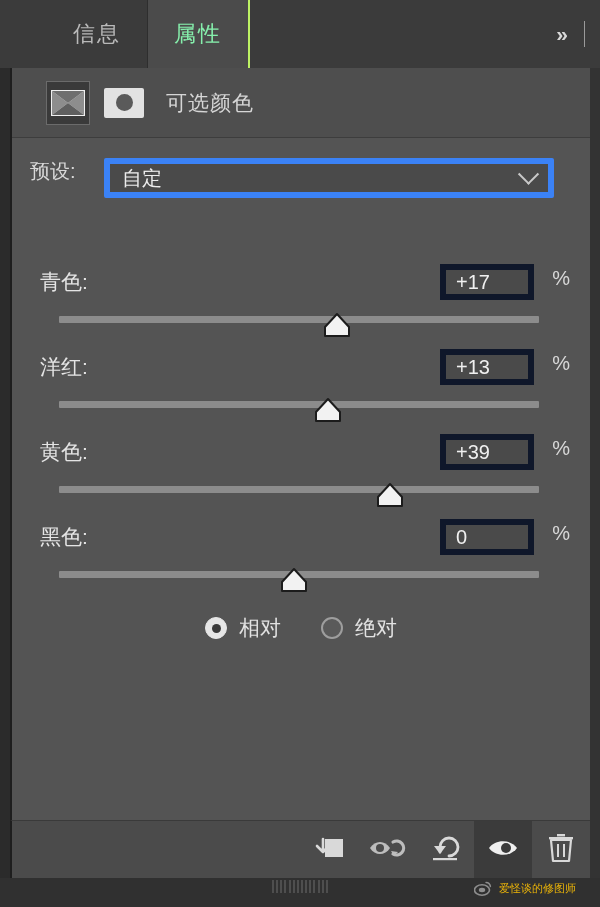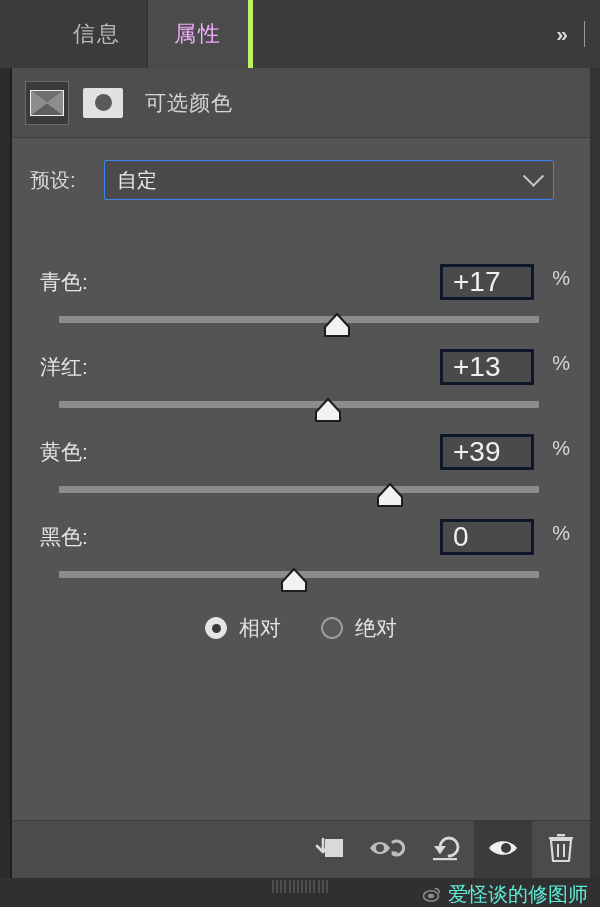--- a/index.html
+++ b/index.html
@@ -41,22 +41,22 @@
     letter-spacing: 2px;
     box-sizing: border-box;
   }
   .tab.inactive {
     background: #3b3b3b;
     color: #b9b9b9;
     border-right: 1px solid #2e2e2e;
   }
   .tab.active {
     background: #4b4b4b;
-    color: #f0abfc;
-    border-right: 5px solid #bef264;
+    color: #86efac;
+    border-right: 2px solid #bef264;
   }
   .tabfill {
     flex: 1;
     background: #3b3b3b;
   }
   .tabtools {
     display: flex;
     align-items: center;
     gap: 14px;
     padding-right: 18px;
@@ -98,21 +98,21 @@
 
   
   .adjhead {
     position: absolute;
     left: 0; top: 0;
     width: 100%; height: 70px;
     background: #4e4e4e;
     border-bottom: 1px solid #3d3d3d;
     display: flex;
     align-items: center;
-    padding-left: 13px;
+    padding-left: 34px;
     box-sizing: border-box;
   }
   .adjicon {
     width: 44px; height: 44px;
     background: #3a3a3a;
     border: 1px solid #6b6b6b;
     display: flex;
     align-items: center;
     justify-content: center;
     box-sizing: border-box;
@@ -138,35 +138,35 @@
     letter-spacing: 1px;
   }
 
   
   .ddrow {
     position: absolute;
     left: 0;
     width: 100%;
     height: 44px;
     display: flex;
-    align-items: center;
+    align-items: flex-start;
   }
   .ddlabel {
     width: 92px;
     padding-left: 18px;
     font-size: 20px;
     color: #d8d8d8;
     box-sizing: border-box;
   }
   .dd {
     flex: 1;
     margin-right: 36px;
     height: 40px;
     background: #4a4a4a;
-    border: 1px solid #3b82f6;
+    border: 6px solid #3b82f6;
     border-radius: 2px;
     display: flex;
     align-items: center;
     padding: 0 12px;
     box-sizing: border-box;
     position: relative;
   }
   .ddtext {
     font-size: 20px;
     color: #ececec;
@@ -197,26 +197,26 @@
     position: absolute;
     left: 28px; top: 4px;
     font-size: 21px;
     color: #e5e5e5;
   }
   .sbox {
     position: absolute;
     right: 56px; top: 0;
     width: 94px; height: 36px;
     background: #4a4a4a;
-    border: 3px solid #0f172a;
+    border: 6px solid #0f172a;
     box-sizing: border-box;
     display: flex;
     align-items: center;
     padding-left: 10px;
-    font-size: 28px;
+    font-size: 20px;
     color: #f0f0f0;
   }
   .spct {
     position: absolute;
     right: 20px; top: 3px;
     font-size: 20px;
     color: #d8d8d8;
   }
   .track {
     position: absolute;
@@ -310,26 +310,26 @@
     width: 56px; height: 13px;
     display: flex;
     justify-content: space-between;
   }
   .grip i {
     width: 2px; height: 13px;
     background: #4e4e4e;
   }
   .watermark {
     position: absolute;
-    right: 12px; top: 3px;
+    right: 24px; top: 3px;
     display: flex;
     align-items: center;
     gap: 7px;
-    color: #5eead4;
-    font-size: 20px;
+    color: #eab308;
+    font-size: 11px;
   }
   .leftedge {
     position: absolute;
     left: 0; top: 68px;
     width: 10px; height: 810px;
     background: #2b2b2b;
   }
 </style>
 </head>
 <body>

